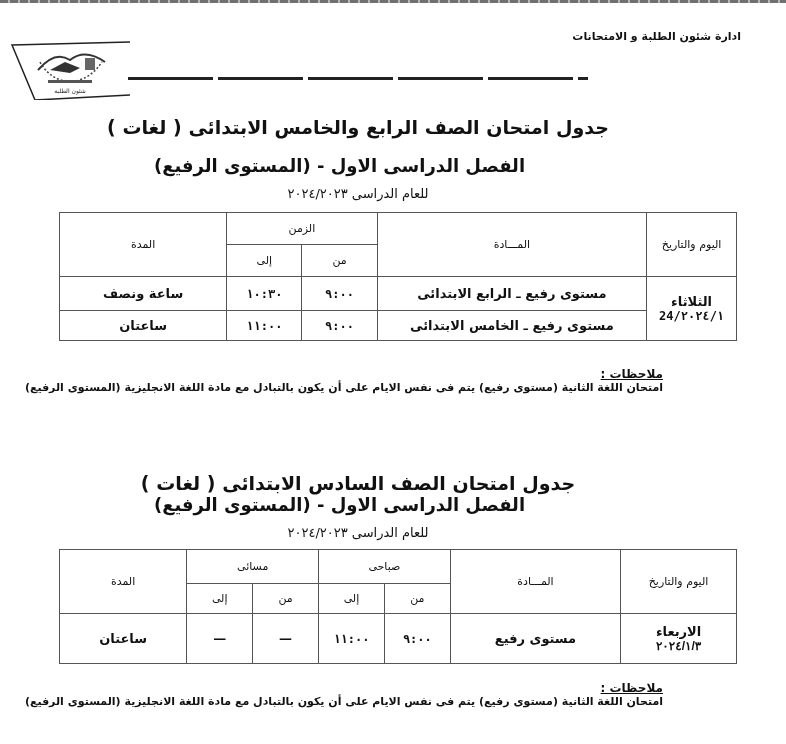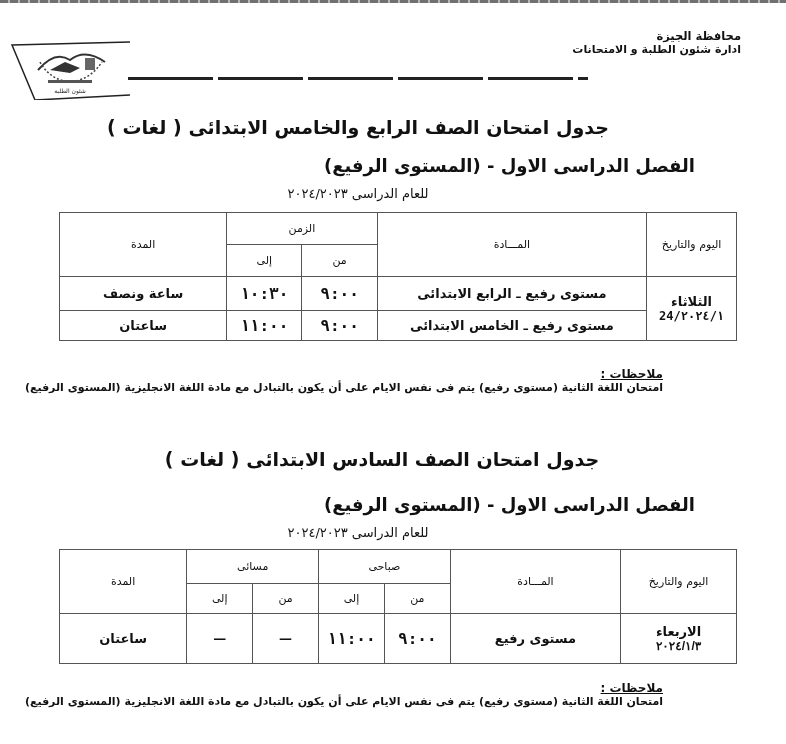--- a/index.html
+++ b/index.html
@@ -5,26 +5,26 @@
     html, body { margin: 0; padding: 0; background: #ffffff; }
     body { width: 786px; height: 744px; position: relative; overflow: hidden; font-family: "DejaVu Sans", sans-serif; color: #111; }
     .abs { position: absolute; }
     .rtl { direction: rtl; }
     .topline { left: 0; top: 0; width: 786px; height: 3px; background: repeating-linear-gradient(90deg,#333 0 8px,#999 8px 10px); opacity: .7; }
     .logo { left: 10px; top: 40px; width: 120px; height: 60px; }
     .hdr-rule { left: 128px; top: 77px; width: 460px; height: 3px; background: repeating-linear-gradient(90deg,#222 0 85px,#fff 85px 90px); }
     .org { right: 45px; top: 30px; text-align: right; font-weight: bold; font-size: 11.5px; line-height: 13px; }
     .org .l3 { font-size: 11px; }
     .title1 { left: 0; width: 716px; text-align: center; font-weight: bold; font-size: 19px; }
-    .title2 { left: 16px; width: 679px; font-weight: bold; font-size: 18px; }
+    .title2 { left: 0; width: 679px; text-align: center; font-weight: bold; font-size: 18px; }
     .title3 { left: 0; width: 716px; text-align: center; font-size: 13px; }
     table.sched { position: absolute; border-collapse: collapse; direction: rtl; font-size: 11px; }
     table.sched td, table.sched th { border: 1px solid #555; text-align: center; padding: 0; font-weight: normal; }
     table.sched td.bold { font-weight: bold; font-size: 13px; }
-    table.sched td.mono { font-family: "DejaVu Sans Mono", monospace; font-weight: bold; font-size: 16px; letter-spacing: 1px; }
+    table.sched td.mono { font-family: "DejaVu Sans Mono", monospace; font-weight: bold; font-size: 12px; letter-spacing: 1px; }
     .notes-title { font-weight: bold; font-size: 12px; text-decoration: underline; }
     .notes-body { font-weight: bold; font-size: 11px; white-space: nowrap; text-align: right; }
   </style>
 </head>
 <body>
 
 <div class="abs topline"></div>
 
 <div class="abs logo">
   <svg width="120" height="60" viewBox="0 0 120 60">
@@ -33,21 +33,20 @@
     <path d="M30 22 Q40 40 60 42 Q80 40 92 22" fill="none" stroke="#444" stroke-width="1.5" stroke-dasharray="2 2"></path>
     <polygon points="40,30 55,22 70,28 60,33" fill="#333"></polygon>
     <rect x="75" y="18" width="10" height="12" fill="#666"></rect>
     <rect x="38" y="40" width="44" height="3" fill="#555"></rect>
     <text x="60" y="53" font-size="6" text-anchor="middle" fill="#222">شئون الطلبة</text>
   </svg>
 </div>
 <div class="abs hdr-rule"></div>
 
 <div class="abs org rtl">
-  <div>محافظة الجيزة</div>
   <div class="l3">ادارة شئون الطلبة و الامتحانات</div>
 </div>
 
 <div class="abs title1 rtl" style="top:116px;">جدول امتحان الصف الرابع والخامس الابتدائى ( لغات )</div>
 <div class="abs title2 rtl" style="top:155px;">الفصل الدراسى الاول - (المستوى الرفيع)</div>
 <div class="abs title3 rtl" style="top:186px;">للعام الدراسى ٢٠٢٤/٢٠٢٣</div>
 
 <table class="sched" style="left:59px; top:212px; width:678px;">
   <colgroup>
     <col style="width:86px">
@@ -84,21 +83,21 @@
     <td class="bold">ساعتان</td>
   </tr>
 </tbody>
   </table>
 
 <div class="abs rtl" style="right:123px; top:367px;">
   <div class="notes-title">ملاحظات :</div>
   <div class="notes-body">امتحان اللغة الثانية (مستوى رفيع) يتم فى نفس الايام على أن يكون بالتبادل مع مادة اللغة الانجليزية (المستوى الرفيع)</div>
 </div>
 
-<div class="abs title1 rtl" style="top:448px;padding-left:24px;">جدول امتحان الصف السادس الابتدائى ( لغات )</div>
+<div class="abs title1 rtl" style="top:472px;">جدول امتحان الصف السادس الابتدائى ( لغات )</div>
 <div class="abs title2 rtl" style="top:494px;">الفصل الدراسى الاول - (المستوى الرفيع)</div>
 <div class="abs title3 rtl" style="top:525px;">للعام الدراسى ٢٠٢٤/٢٠٢٣</div>
 
 <table class="sched" style="left:59px; top:549px; width:678px;">
   <colgroup>
     <col style="width:102px">
       <col style="width:150px">
       <col style="width:58px">
       <col style="width:58px">
       <col style="width:58px">

